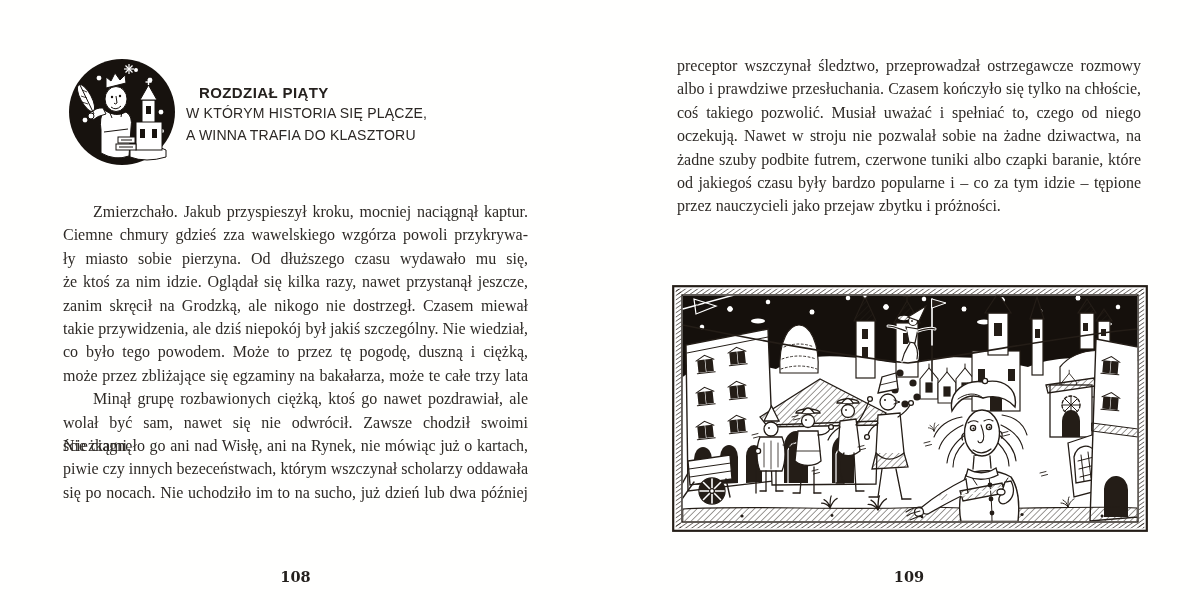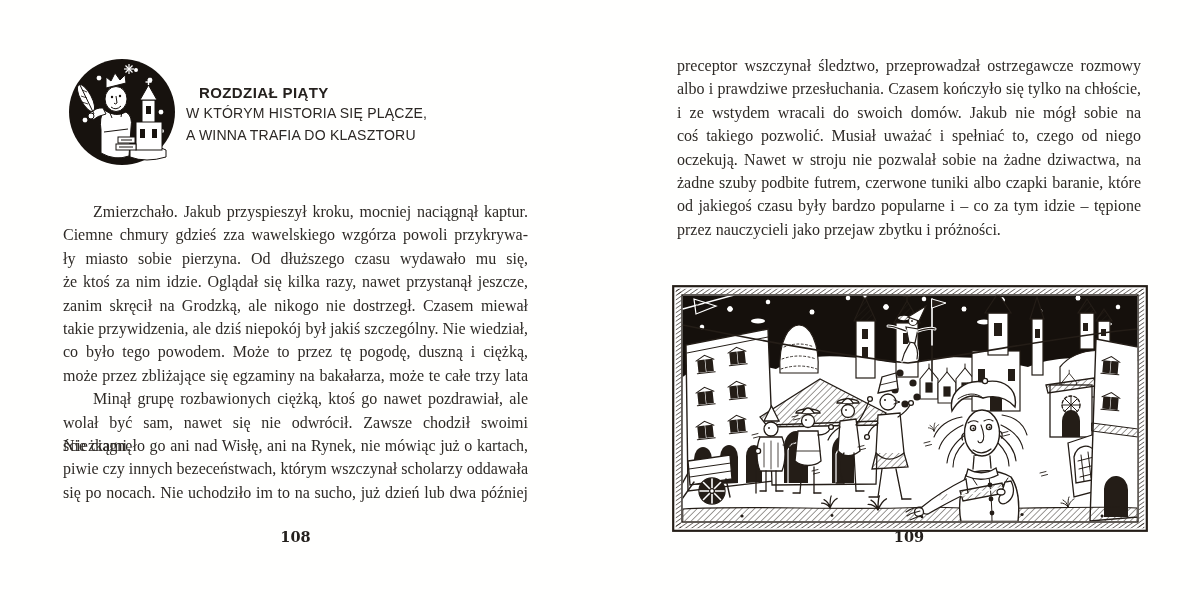--- a/index.html
+++ b/index.html
@@ -32,21 +32,21 @@
   .line{
     font-size:16px;line-height:23.4px;
     text-align:justify;text-align-last:justify;
     white-space:normal;height:23.4px;overflow:visible;
   }
   .par.indent .line:first-child{text-indent:30px;}
   .par.natural-last .line:last-child{text-align-last:left;}
 
   
   .folio{
-    position:absolute;top:528px;width:465px;text-align:center;
+    position:absolute;top:568px;width:465px;text-align:center;
     font-family:"DejaVu Serif", serif;font-weight:bold;
     font-size:14.5px;color:#24201d;
   }
   .folio.left-folio{left:63px;}
   .folio.right-folio{left:677px;width:464px;}
 
   
   .illustration{position:absolute;left:672px;top:285px;width:476px;height:247px;margin:0;}
   .illustration svg{display:block;width:100%;height:100%;}
 </style>
@@ -148,21 +148,20 @@
 
     <div class="folio left-folio">108</div>
   </section>
 
   <section>
 
     <div class="body-text right-block">
         <div class="par natural-last">
           <div class="line">preceptor wszczynał śledztwo, przeprowadzał ostrzegawcze rozmowy</div>
           <div class="line">albo i prawdziwe przesłuchania. Czasem kończyło się tylko na chłoście,</div>
-          <div class="line">i ze wstydem wracali do swoich domów. Jakub nie mógł sobie na</div>
           <div class="line">coś takiego pozwolić. Musiał uważać i spełniać to, czego od niego</div>
           <div class="line">oczekują. Nawet w stroju nie pozwalał sobie na żadne dziwactwa, na</div>
           <div class="line">żadne szuby podbite futrem, czerwone tuniki albo czapki baranie, które</div>
           <div class="line">od jakiegoś czasu były bardzo popularne i – co za tym idzie – tępione</div>
           <div class="line">przez nauczycieli jako przejaw zbytku i próżności.</div>
         </div>
       </div>
 
     <figure class="illustration">
       <svg viewBox="0 0 476 247" aria-hidden="true">

